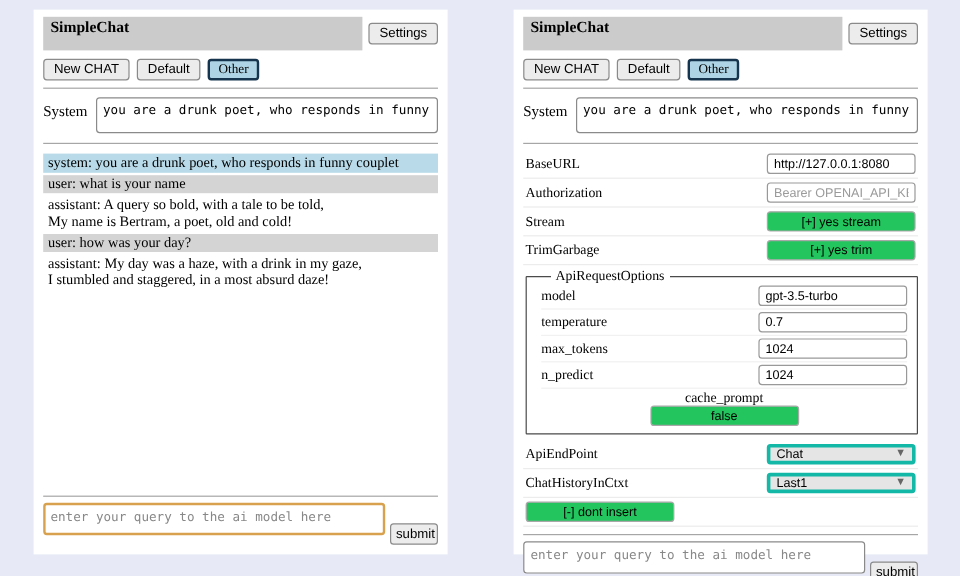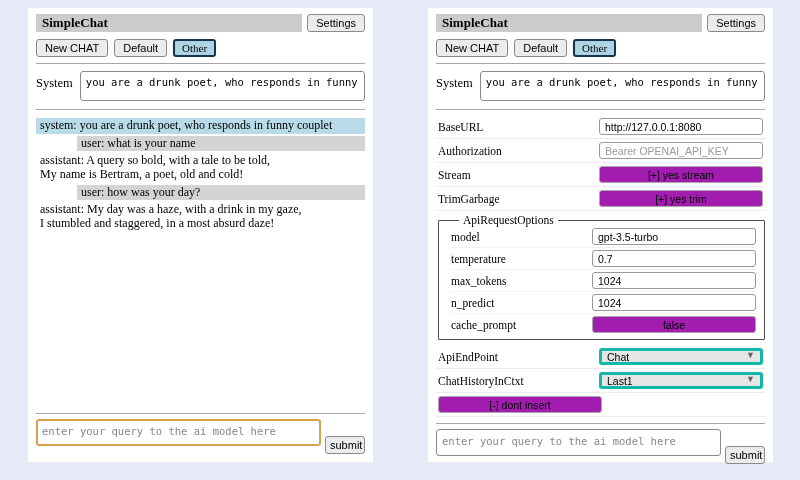--- a/index.html
+++ b/index.html
@@ -16,21 +16,21 @@
     background: #ffffff;
     padding: 6px 8px 8px 8px;
     display: flex; flex-direction: column;
   }
 
   
   .hdr { display: flex; align-items: center; gap: 5px; }
   .titlebar {
     flex: 1; background: #cbcbcb;
     font-weight: bold; font-size: 13px;
-    padding: 2px 6px; height: 18px; line-height: 14px;
+    padding: 2px 6px; height: 28px; line-height: 14px;
   }
   .btn {
     font-family: "Liberation Sans", sans-serif;
     font-size: 11px; color: #000;
     background: #ececec;
     border: 1px solid #8a8a8a; border-radius: 3px;
     padding: 2px 8px; cursor: pointer;
   }
   .sessions { display: flex; gap: 6px; margin-top: 7px; }
   .session-btn.active {
@@ -57,21 +57,21 @@
   }
 
   
   .messages { margin-top: 3px; }
   .msg {
     font-size: 12px; line-height: 1.14;
     padding: 1px 4px; margin-bottom: 2px;
     white-space: pre-line;
   }
   .msg-system { background: #b9dbe9; }
-  .msg-user { background: #d4d4d4; margin-left: 41px; }
+  .msg-user { background: #d4d4d4; }
   .msg-assistant { background: #ffffff; }
 
   .spacer { flex: 1; }
 
   
   .query-row { display: flex; gap: 4px; align-items: stretch; }
   .query-input {
     flex: 1; height: 27px;
     border: 1px solid #8a8a8a; border-radius: 3px;
     font-family: "DejaVu Sans Mono", monospace;
@@ -82,44 +82,44 @@
   .query-input.focused { border: 2px solid #d8a14e; padding: 4px 4px; }
   .submit-btn { width: 40px; padding: 2px 4px; margin-top: 17px; }
 
   
   .srow {
     display: flex; align-items: center; justify-content: space-between;
     padding: 3px 2px 3px 2px;
     border-bottom: 1px solid #ececec;
   }
   .srow-label { font-size: 11.5px; white-space: nowrap; }
-  .ctrl { width: 164px; height: 17px; font-family: "Liberation Sans", sans-serif; font-size: 10.5px; }
+  .ctrl { width: 124px; height: 17px; font-family: "Liberation Sans", sans-serif; font-size: 10.5px; }
   input.ctrl {
     border: 1px solid #999; border-radius: 3px;
     padding: 1px 5px; color: #000; background: #fff;
   }
   input.ctrl::placeholder { color: #9a9a9a; }
   button.ctrl {
-    background: #a21caf; border: 1px solid #a8a8a8; border-radius: 3px;
+    background: #22c55e; border: 1px solid #a8a8a8; border-radius: 3px;
     cursor: pointer; text-align: center; padding: 0 4px;
   }
   .select {
     border: 3px solid #14b8a6; border-radius: 3px; background: #e5e5e5;
     display: flex; justify-content: space-between;
     padding: 0 5px; cursor: pointer;
   }
   .chev { color: #666; font-size: 9px; line-height: 1; }
 
   fieldset.aro {
     border: 1px solid #4a4a4a; border-radius: 1px;
     margin: 3px 0 5px 2px; padding: 0 8px 4px 12px;
   }
   fieldset.aro legend { font-size: 11.5px; padding: 0 4px; margin-left: 8px; }
   fieldset.aro .srow { border-bottom: 1px solid #f1f1f1; padding: 2px 0; }
-  fieldset.aro .srow:last-child { border-bottom: none; }
+  fieldset.aro .srow:last-child { border-bottom: none; flex-direction: column; }
 </style>
 </head>
 <body>
 
 <div class="stage">
 
   <div class="panel">
     <div class="hdr">
       <div class="titlebar">SimpleChat</div>
       <button class="btn">Settings</button>

